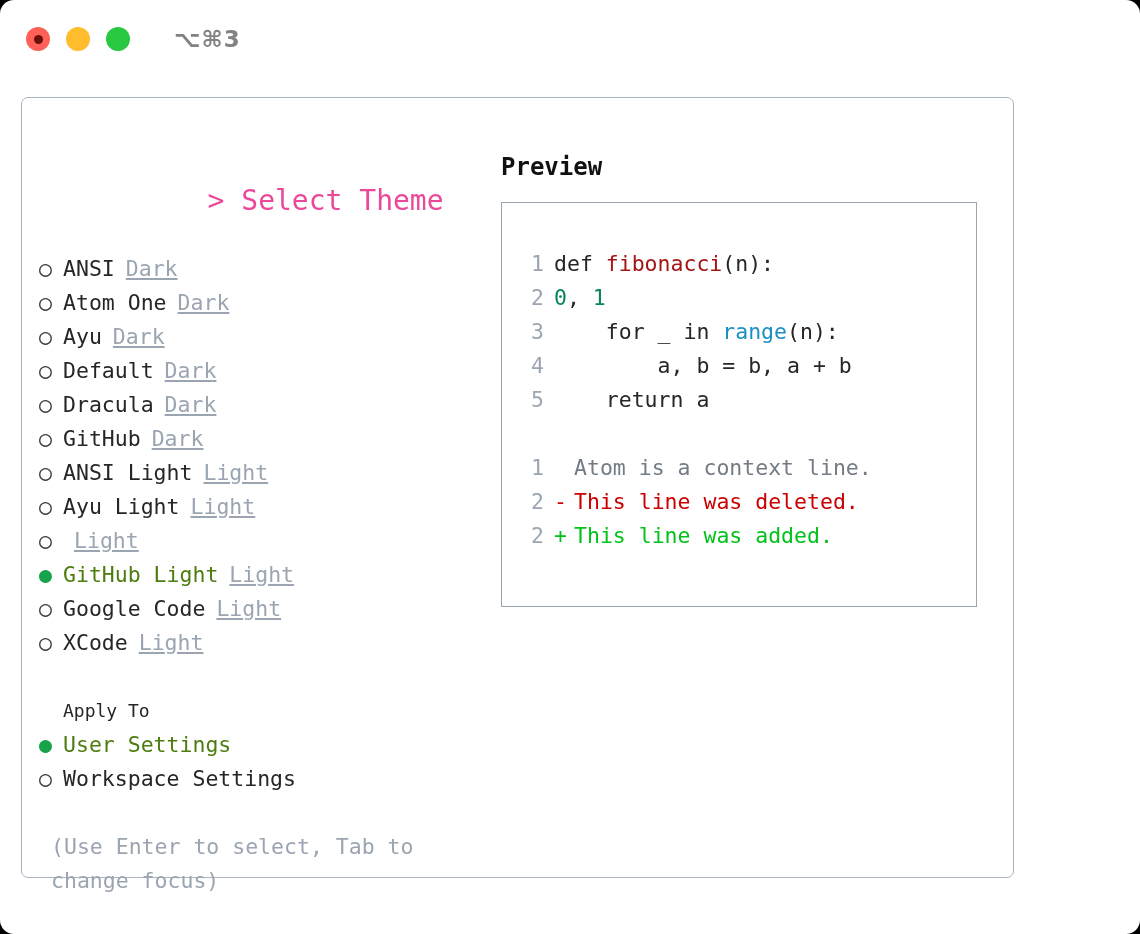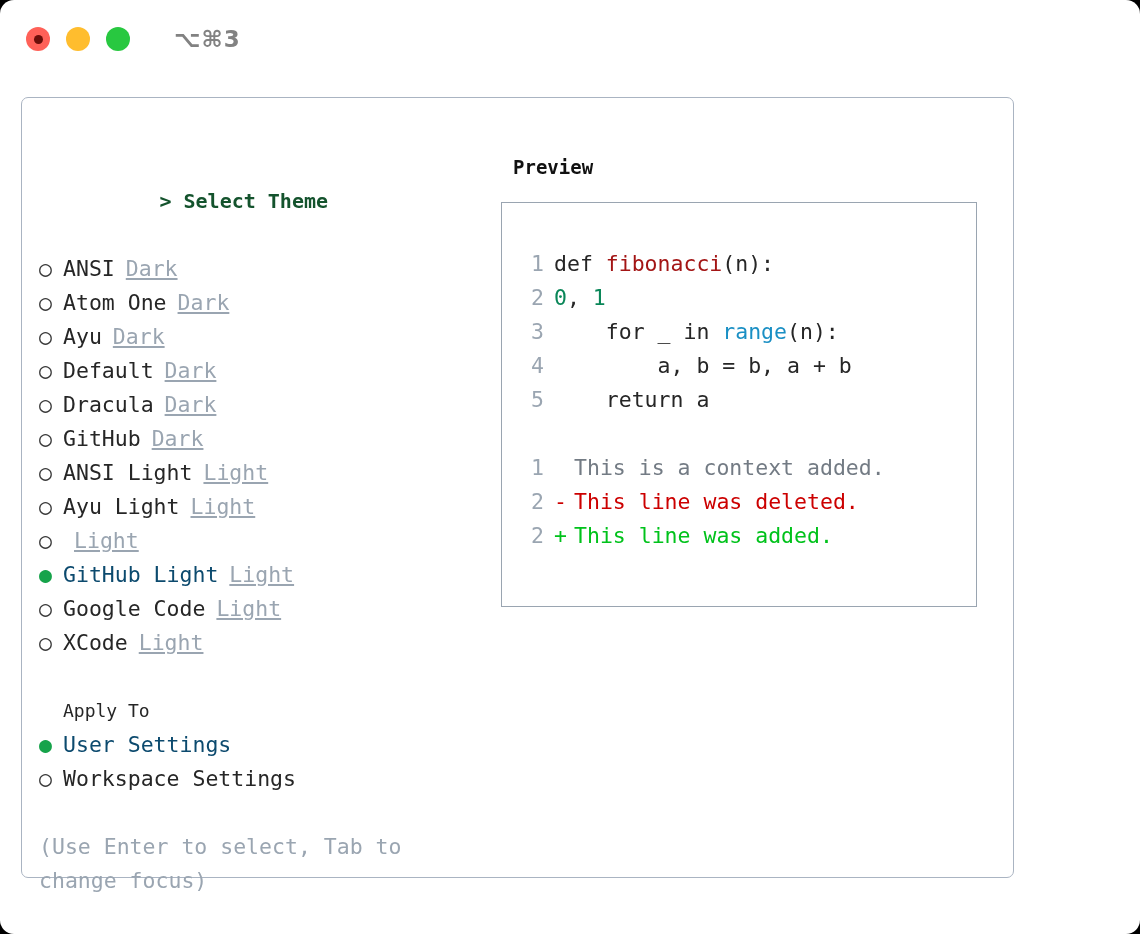--- a/index.html
+++ b/index.html
@@ -76,42 +76,42 @@
     display: flex;
     height: 100%;
     box-sizing: border-box;
     padding: 52px 0 0 17px;
   }
   .col-left  { width: 462px; flex: none; }
   .col-right { flex: 1; }
 
   
   .section-heading {
-    font-size: 20px;
-    font-weight: bold;
-    color: #14532d;
+    font-size: 28px;
+    font-weight: normal;
+    color: #ec4899;
     line-height: 34px;
     white-space: pre;
   }
   .theme-row {
     display: flex;
     align-items: baseline;
     line-height: 34px;
     font-size: 21.5px;
     white-space: pre;
   }
   .bullet {
     display: inline-block;
     width: 24px;
     flex: none;
     color: #3b3b3b;
   }
   .bullet.selected { color: #16a34a; }
   .theme-name { color: #262626; }
-  .theme-row.selected .theme-name { color: #0c4a6e; }
+  .theme-row.selected .theme-name { color: #4d7c0f; }
   .theme-kind {
     color: #9aa5b1;
     margin-left: 11px;
     text-decoration: underline;
   }
   .theme-row.selected .theme-kind { color: #9aa5b1; }
 
   .apply-heading {
     font-size: 18px;
     color: #262626;
@@ -119,29 +119,30 @@
     padding-left: 24px;
     white-space: pre;
   }
   .spacer-line { height: 34px; }
 
   .hint-text {
     font-size: 21.5px;
     color: #9aa5b1;
     line-height: 34px;
     width: 420px;
+    margin-left: 12px;
   }
 
   
   .preview-heading {
-    font-size: 19px;
+    font-size: 24px;
     font-weight: bold;
     color: #111111;
     line-height: 34px;
-    margin-left: 12px;
+    margin-left: 0;
   }
   #preview-box {
     margin-top: 18px;
     width: 476px;
     height: 405px;
     border: 1.5px solid #9aa5b1;
     box-sizing: border-box;
     background: #ffffff;
     padding: 44px 0 0 16px;
   }
@@ -238,21 +239,21 @@
         <div id="preview-box">
           <div id="code-block">
               <div class="code-line"><span class="lineno">1</span><span class="code-text">def </span><span class="tok-fn">fibonacci</span><span class="code-text">(n):</span></div>
               <div class="code-line"><span class="lineno">2</span><span class="tok-num">0</span><span class="code-text">, </span><span class="tok-num">1</span></div>
               <div class="code-line"><span class="lineno">3</span><span class="code-text">    for _ in </span><span class="tok-call">range</span><span class="code-text">(n):</span></div>
               <div class="code-line"><span class="lineno">4</span><span class="code-text">        a, b = b, a + b</span></div>
               <div class="code-line"><span class="lineno">5</span><span class="code-text">    return a</span></div>
             </div>
           <div class="diff-gap"></div>
           <div id="diff-block">
-              <div class="diff-line context"><span class="lineno">1</span><span class="diff-marker"> </span><span class="diff-text">This is a context added.</span></div>
+              <div class="diff-line context"><span class="lineno">1</span><span class="diff-marker"> </span><span class="diff-text">Atom is a context line.</span></div>
               <div class="diff-line removed"><span class="lineno">2</span><span class="diff-marker">-</span><span class="diff-text">This line was deleted.</span></div>
               <div class="diff-line added"><span class="lineno">2</span><span class="diff-marker">+</span><span class="diff-text">This line was added.</span></div>
             </div>
         </div>
       </div>
 
     </div>
   </div>
 </div>
 

